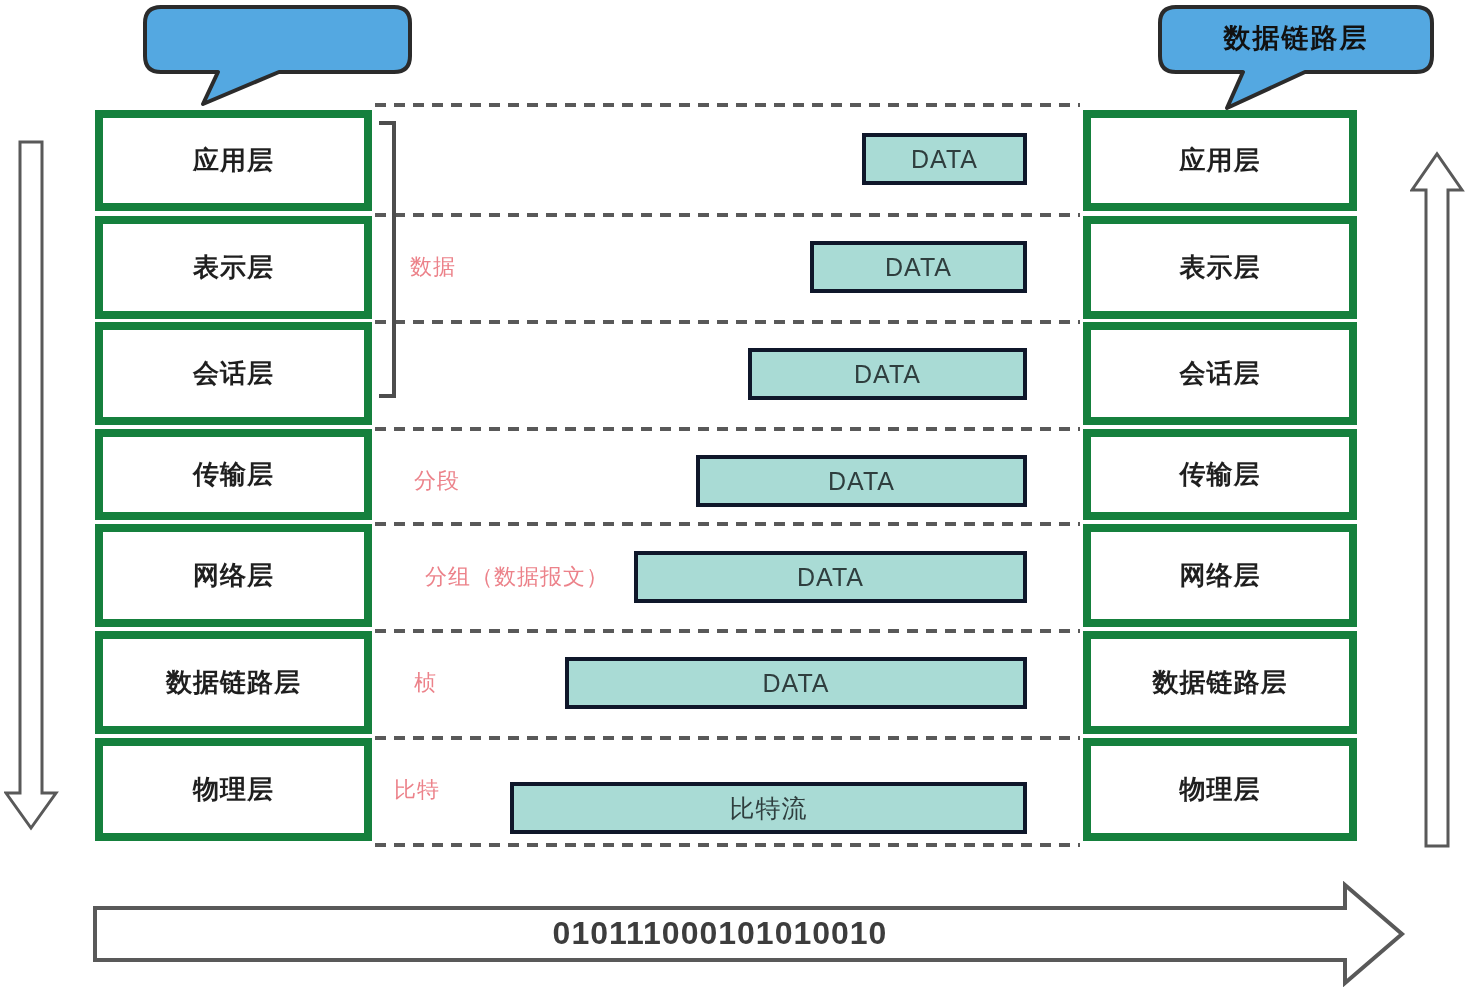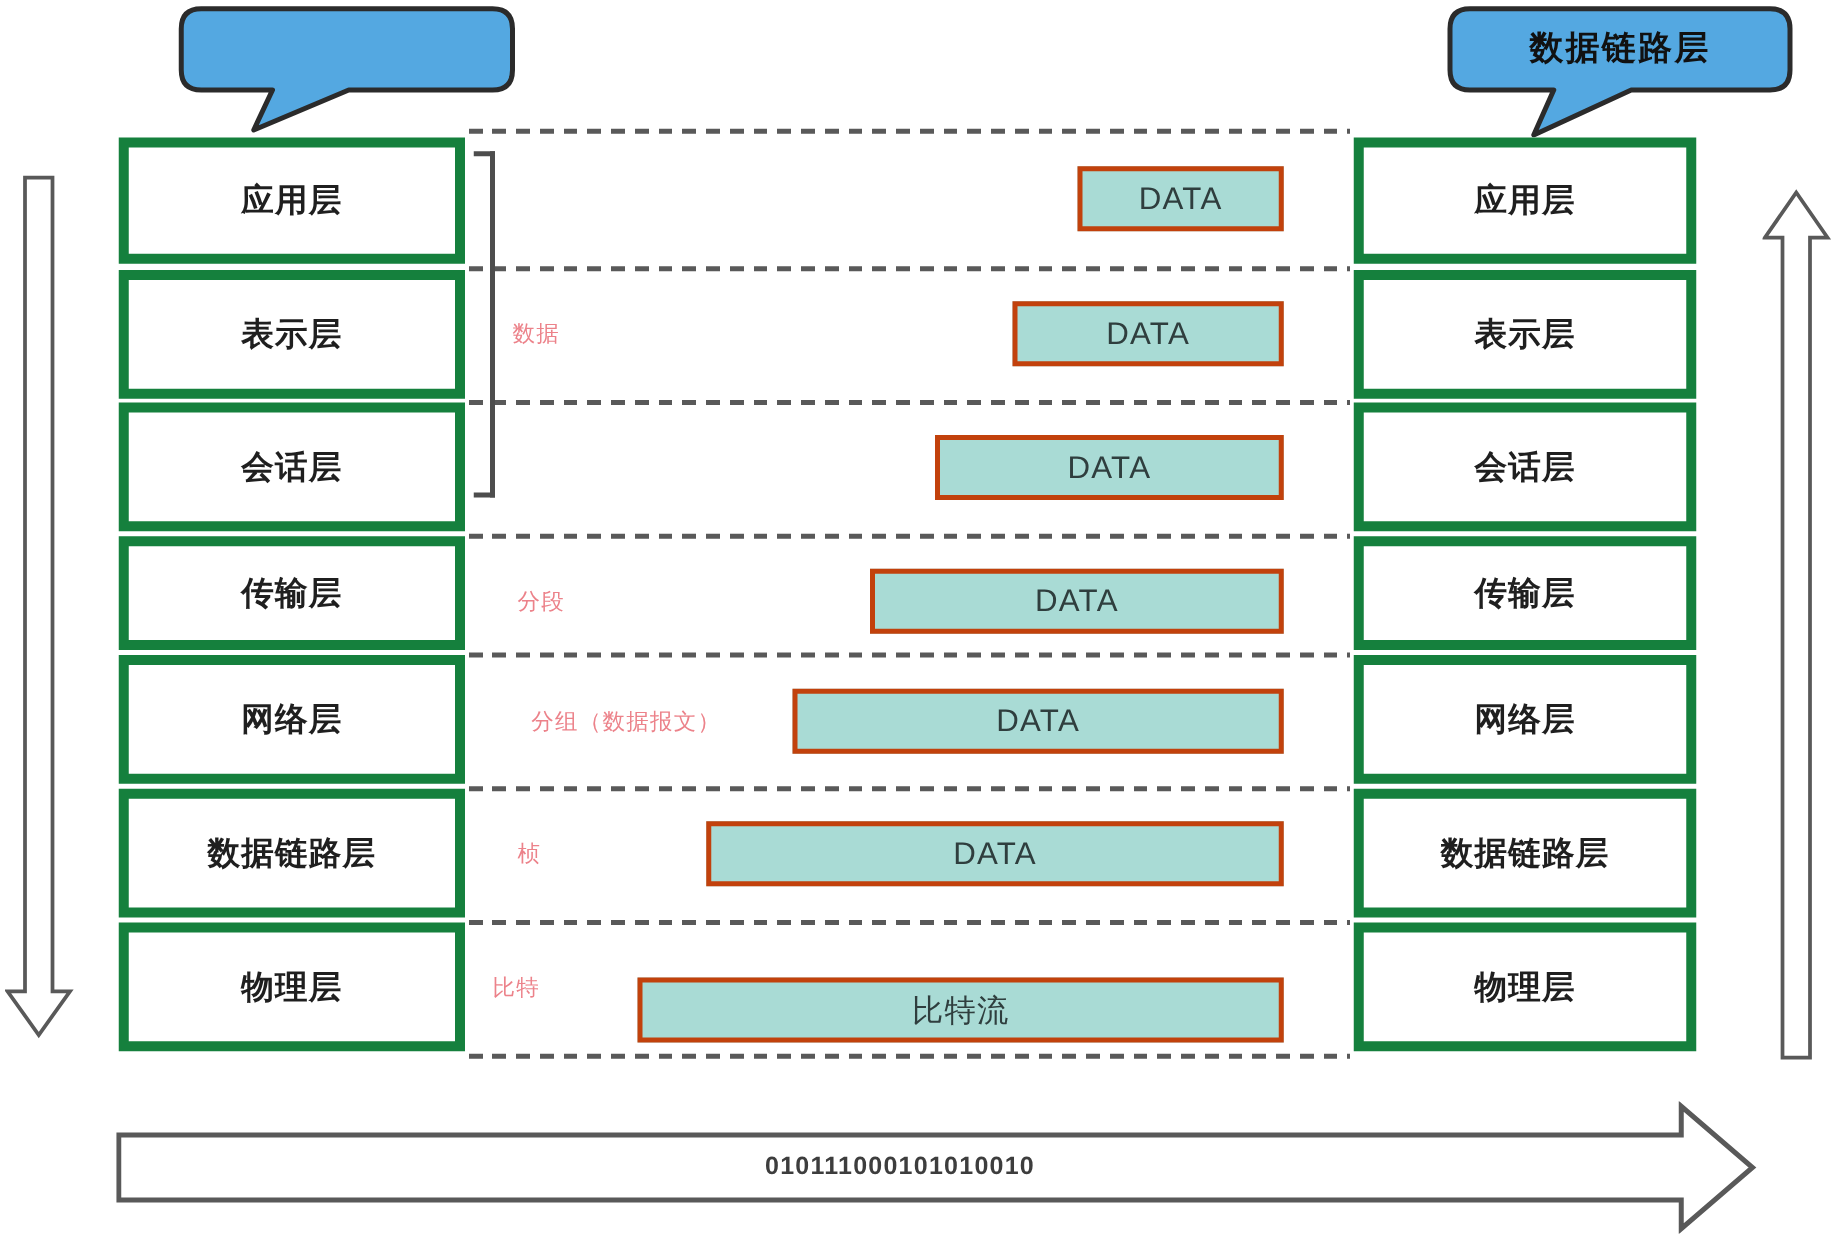--- a/index.html
+++ b/index.html
@@ -8,44 +8,44 @@
     font-family:"Liberation Sans","DejaVu Sans",sans-serif;overflow:hidden;
   }
   .abs{position:absolute;}
   .layer-box{
     position:absolute;box-sizing:border-box;background:#ffffff;
     border:8px solid #15803d;display:flex;align-items:center;justify-content:center;
     font-size:26px;font-weight:bold;color:#1f1f1f;letter-spacing:1px;
   }
   .data-box{
     position:absolute;box-sizing:border-box;background:#a9dbd5;
-    border:4px solid #c2410c;display:flex;align-items:center;justify-content:center;
+    border:4px solid #0f172a;display:flex;align-items:center;justify-content:center;
     font-size:25px;font-weight:400;color:#2f3e3e;letter-spacing:1px;
   }
   .unit-label{
     position:absolute;display:flex;align-items:center;
-    font-size:18px;color:#ec828a;letter-spacing:1px;white-space:nowrap;
+    font-size:22px;color:#ec828a;letter-spacing:1px;white-space:nowrap;
   }
   .dash-line{
     position:absolute;height:4px;width:705px;left:375px;
     background:repeating-linear-gradient(90deg,#595959 0 11px,transparent 11px 19px);
   }
   .bubble-text{
     position:absolute;display:flex;align-items:center;justify-content:center;
     font-size:27px;font-weight:bold;color:#111111;letter-spacing:2px;
   }
   .bracket{
     position:absolute;left:379px;top:121px;width:17px;height:277px;
     border-top:4px solid #4d4d4d;border-right:4px solid #4d4d4d;border-bottom:4px solid #4d4d4d;
     box-sizing:border-box;
   }
   .binary-text{
     position:absolute;left:95px;top:909px;width:1250px;height:48px;
     display:flex;align-items:center;justify-content:center;
-    font-size:20px;font-weight:bold;color:#3d3d3d;letter-spacing:1px;
+    font-size:32px;font-weight:bold;color:#3d3d3d;letter-spacing:1px;
   }
 </style>
 </head>
 <body>
 
 <div id="canvas">
 
   <svg class="abs" style="left:142px;top:4px;" width="272" height="106" viewBox="0 0 272 106">
     <path d="M19,3 H252 Q268,3 268,19 V52 Q268,68 252,68 H137 L61,100 L76,68 H19 Q3,68 3,52 V19 Q3,3 19,3 Z" fill="#54a8e1" stroke="#2b2b2b" stroke-width="4" stroke-linejoin="round"></path>
   </svg>

